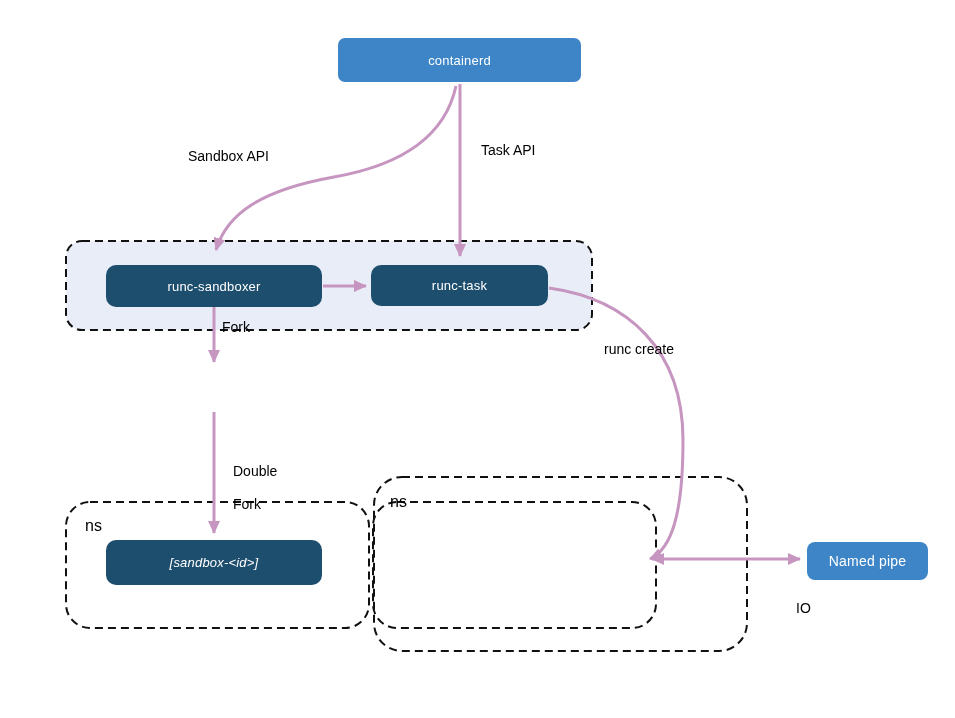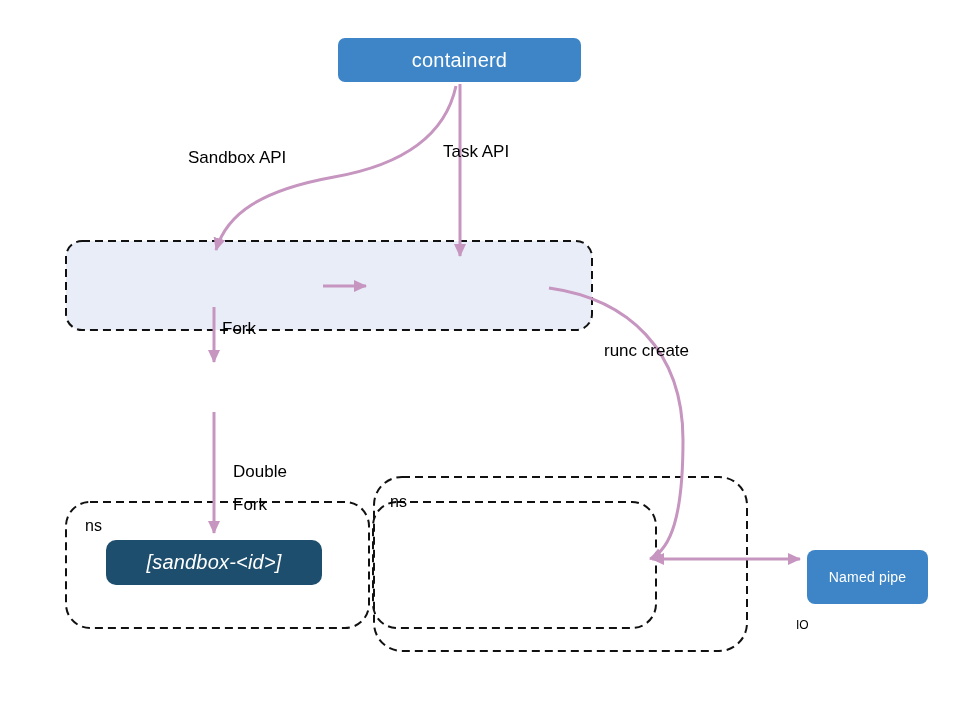--- a/index.html
+++ b/index.html
@@ -7,61 +7,67 @@
     --arrow:#c695c0; --dash:#111111; --label:#000000;
   }
   html,body{margin:0;padding:0;background:#ffffff;}
   .stage{
     position:relative;width:955px;height:718px;background:#ffffff;
     font-family:"Liberation Sans",sans-serif;overflow:hidden;
   }
   .layer{position:absolute;left:0;top:0;width:955px;height:718px;pointer-events:none;}
   .node{
     position:absolute;display:flex;align-items:center;justify-content:center;
-    color:#ffffff;background:var(--dark);border-radius:10px;font-size:20px;
+    color:#ffffff;background:var(--dark);border-radius:10px;font-size:13px;
     letter-spacing:.2px;
   }
   .node.blue{background:var(--blue);border-radius:7px;}
   #n-containerd{left:338px;top:38px;width:243px;height:44px;}
   #n-runc-sandboxer{left:106px;top:265px;width:216px;height:42px;}
   #n-runc-task{left:371px;top:265px;width:177px;height:41px;}
   #n-sandbox-parent{left:106px;top:367px;width:216px;height:45px;}
   #n-sandbox-id{left:106px;top:540px;width:216px;height:45px;font-style:italic;}
   #n-container-process{left:404px;top:540px;width:240px;height:45px;}
-  #n-named-pipe{left:807px;top:542px;width:121px;height:54px;font-size:14px;border-radius:8px;margin-top:8px;}
+  #n-named-pipe{left:807px;top:542px;width:121px;height:38px;font-size:14px;border-radius:8px;}
 
-  .elabel{position:absolute;color:var(--label);font-size:17px;white-space:pre-line;}
+  .elabel{position:absolute;color:var(--label);font-size:14px;white-space:pre-line;}
   #l-sandbox-api{left:188px;top:148px;}
-  #l-task-api{left:443px;top:142px;}
+  #l-task-api{left:481px;top:142px;}
   #l-fork{left:222px;top:319px;}
   #l-double-fork{left:233px;top:455px;line-height:33px;}
   #l-runc-create{left:584px;top:341px;margin-left:20px;}
   #l-ns-left{left:85px;top:517px;font-size:16px;}
   #l-ns-inner{left:390px;top:493px;font-size:16px;}
-  #l-io{left:796px;top:618px;font-size:12px;text-align:right;}
+  #l-io{left:796px;top:600px;font-size:14px;text-align:right;}
 
   .grp{fill:none;stroke:var(--dash);stroke-width:2;stroke-dasharray:8 5;}
   .grp.filled{fill:var(--groupfill);}
   .edge{fill:none;stroke:var(--arrow);stroke-width:3;}
   marker path{fill:var(--arrow);}
 </style>
 </head>
 <body>
 
 <div class="stage">
 
   <svg class="layer" viewBox="0 0 955 718">
     <rect class="grp filled" x="66" y="241" width="526" height="89" rx="16"></rect>
     <rect class="grp" x="374" y="477" width="373" height="174" rx="28"></rect>
     <rect class="grp" x="66" y="502" width="303" height="126" rx="24"></rect>
     <rect class="grp" x="373" y="502" width="283" height="126" rx="24"></rect>
   </svg>
 
   <div class="node blue" id="n-containerd">
     <span>containerd</span>
+  </div>
+  <div class="node" id="n-runc-sandboxer">
+    <span>runc-sandboxer</span>
+  </div>
+  <div class="node" id="n-runc-task">
+    <span>runc-task</span>
   </div>
   <div class="node" id="n-sandbox-id">
     <span>[sandbox-&lt;id&gt;]</span>
   </div>
   <div class="node blue" id="n-named-pipe">
     <span>Named pipe</span>
   </div>
 
   <svg class="layer" viewBox="0 0 955 718">
     <defs>

